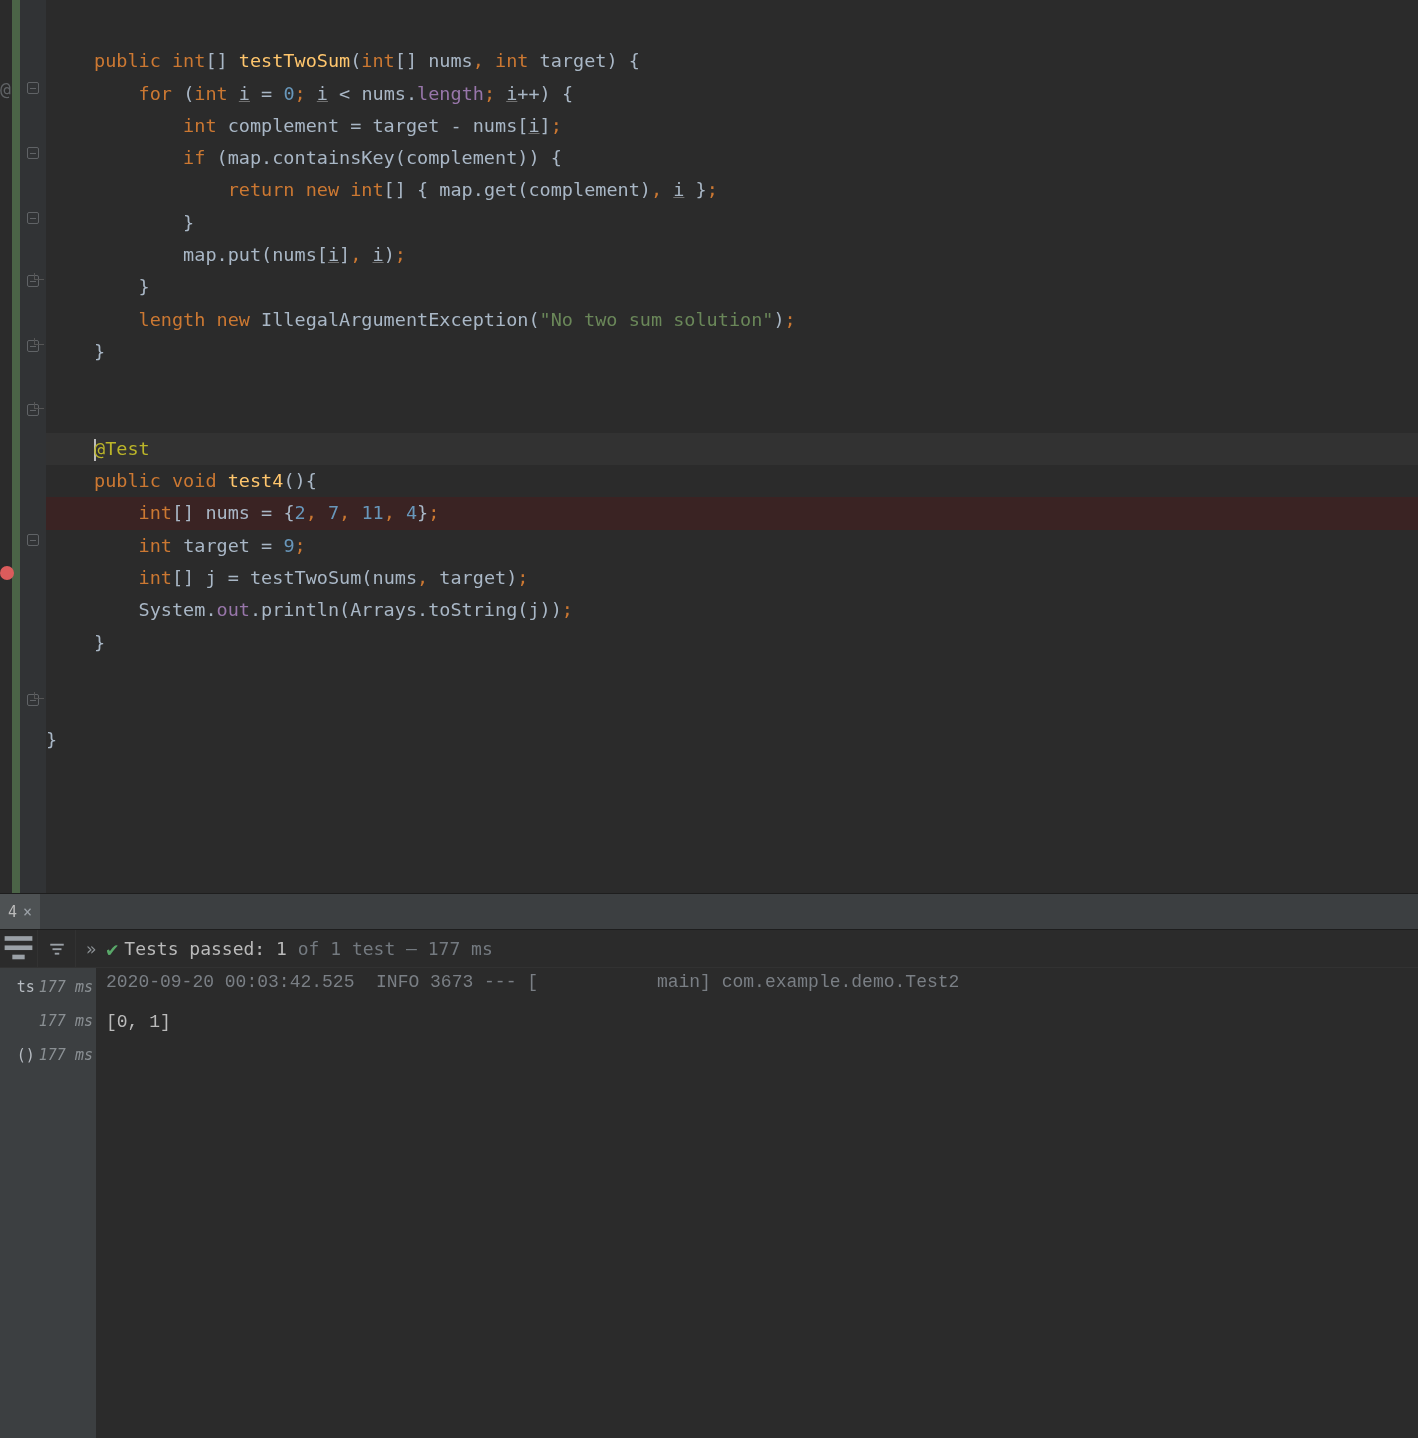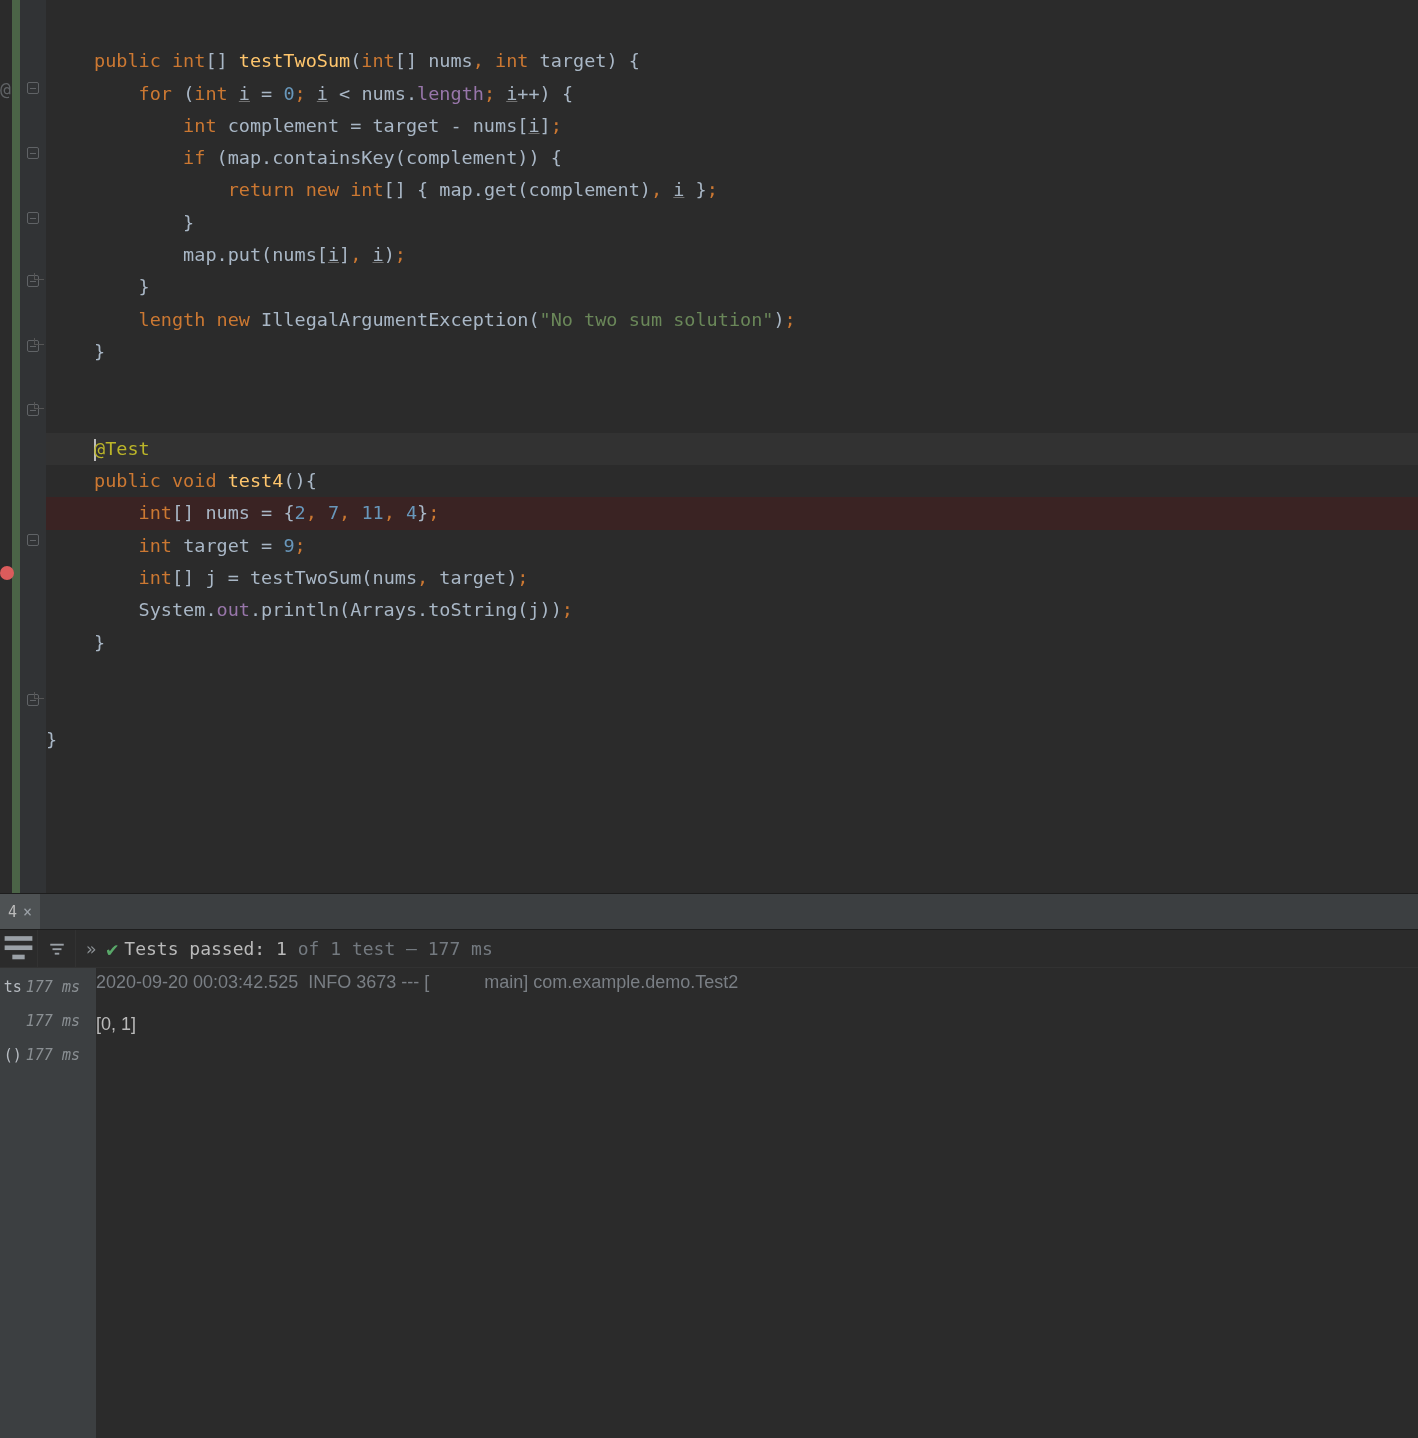--- a/index.html
+++ b/index.html
@@ -149,32 +149,32 @@
   flex:1;
   display:flex;
 }
 .tree {
   width: 96px;
   background:#3c3f41;
   padding-top:2px;
 }
 .tree-row {
   display:flex; justify-content:flex-end; align-items:center;
-  height:34px; padding-right:16px;
+  height:34px; padding-right:3px;
   gap:4px;
   font-size:15px;
 }
 .tree-row .lbl { color:#b7bcc2;}
 .tree-row .time { color:#8a8f93;font-style:italic;}
 .console {
   flex:1;
   background:#2b2b2b;
-  font-family:Liberation Sans, sans-serif;
+  font-family:Liberation Mono, monospace;
   font-size:18px;
-  padding:4px 0;
+  padding:4px 10px;
   color:#bbbbbb;
   overflow:hidden;
   white-space:pre;
 }
 </style>
 </head>
 <body>
 
 <div class="editor-area">
   <div class="gutter-annotation">

